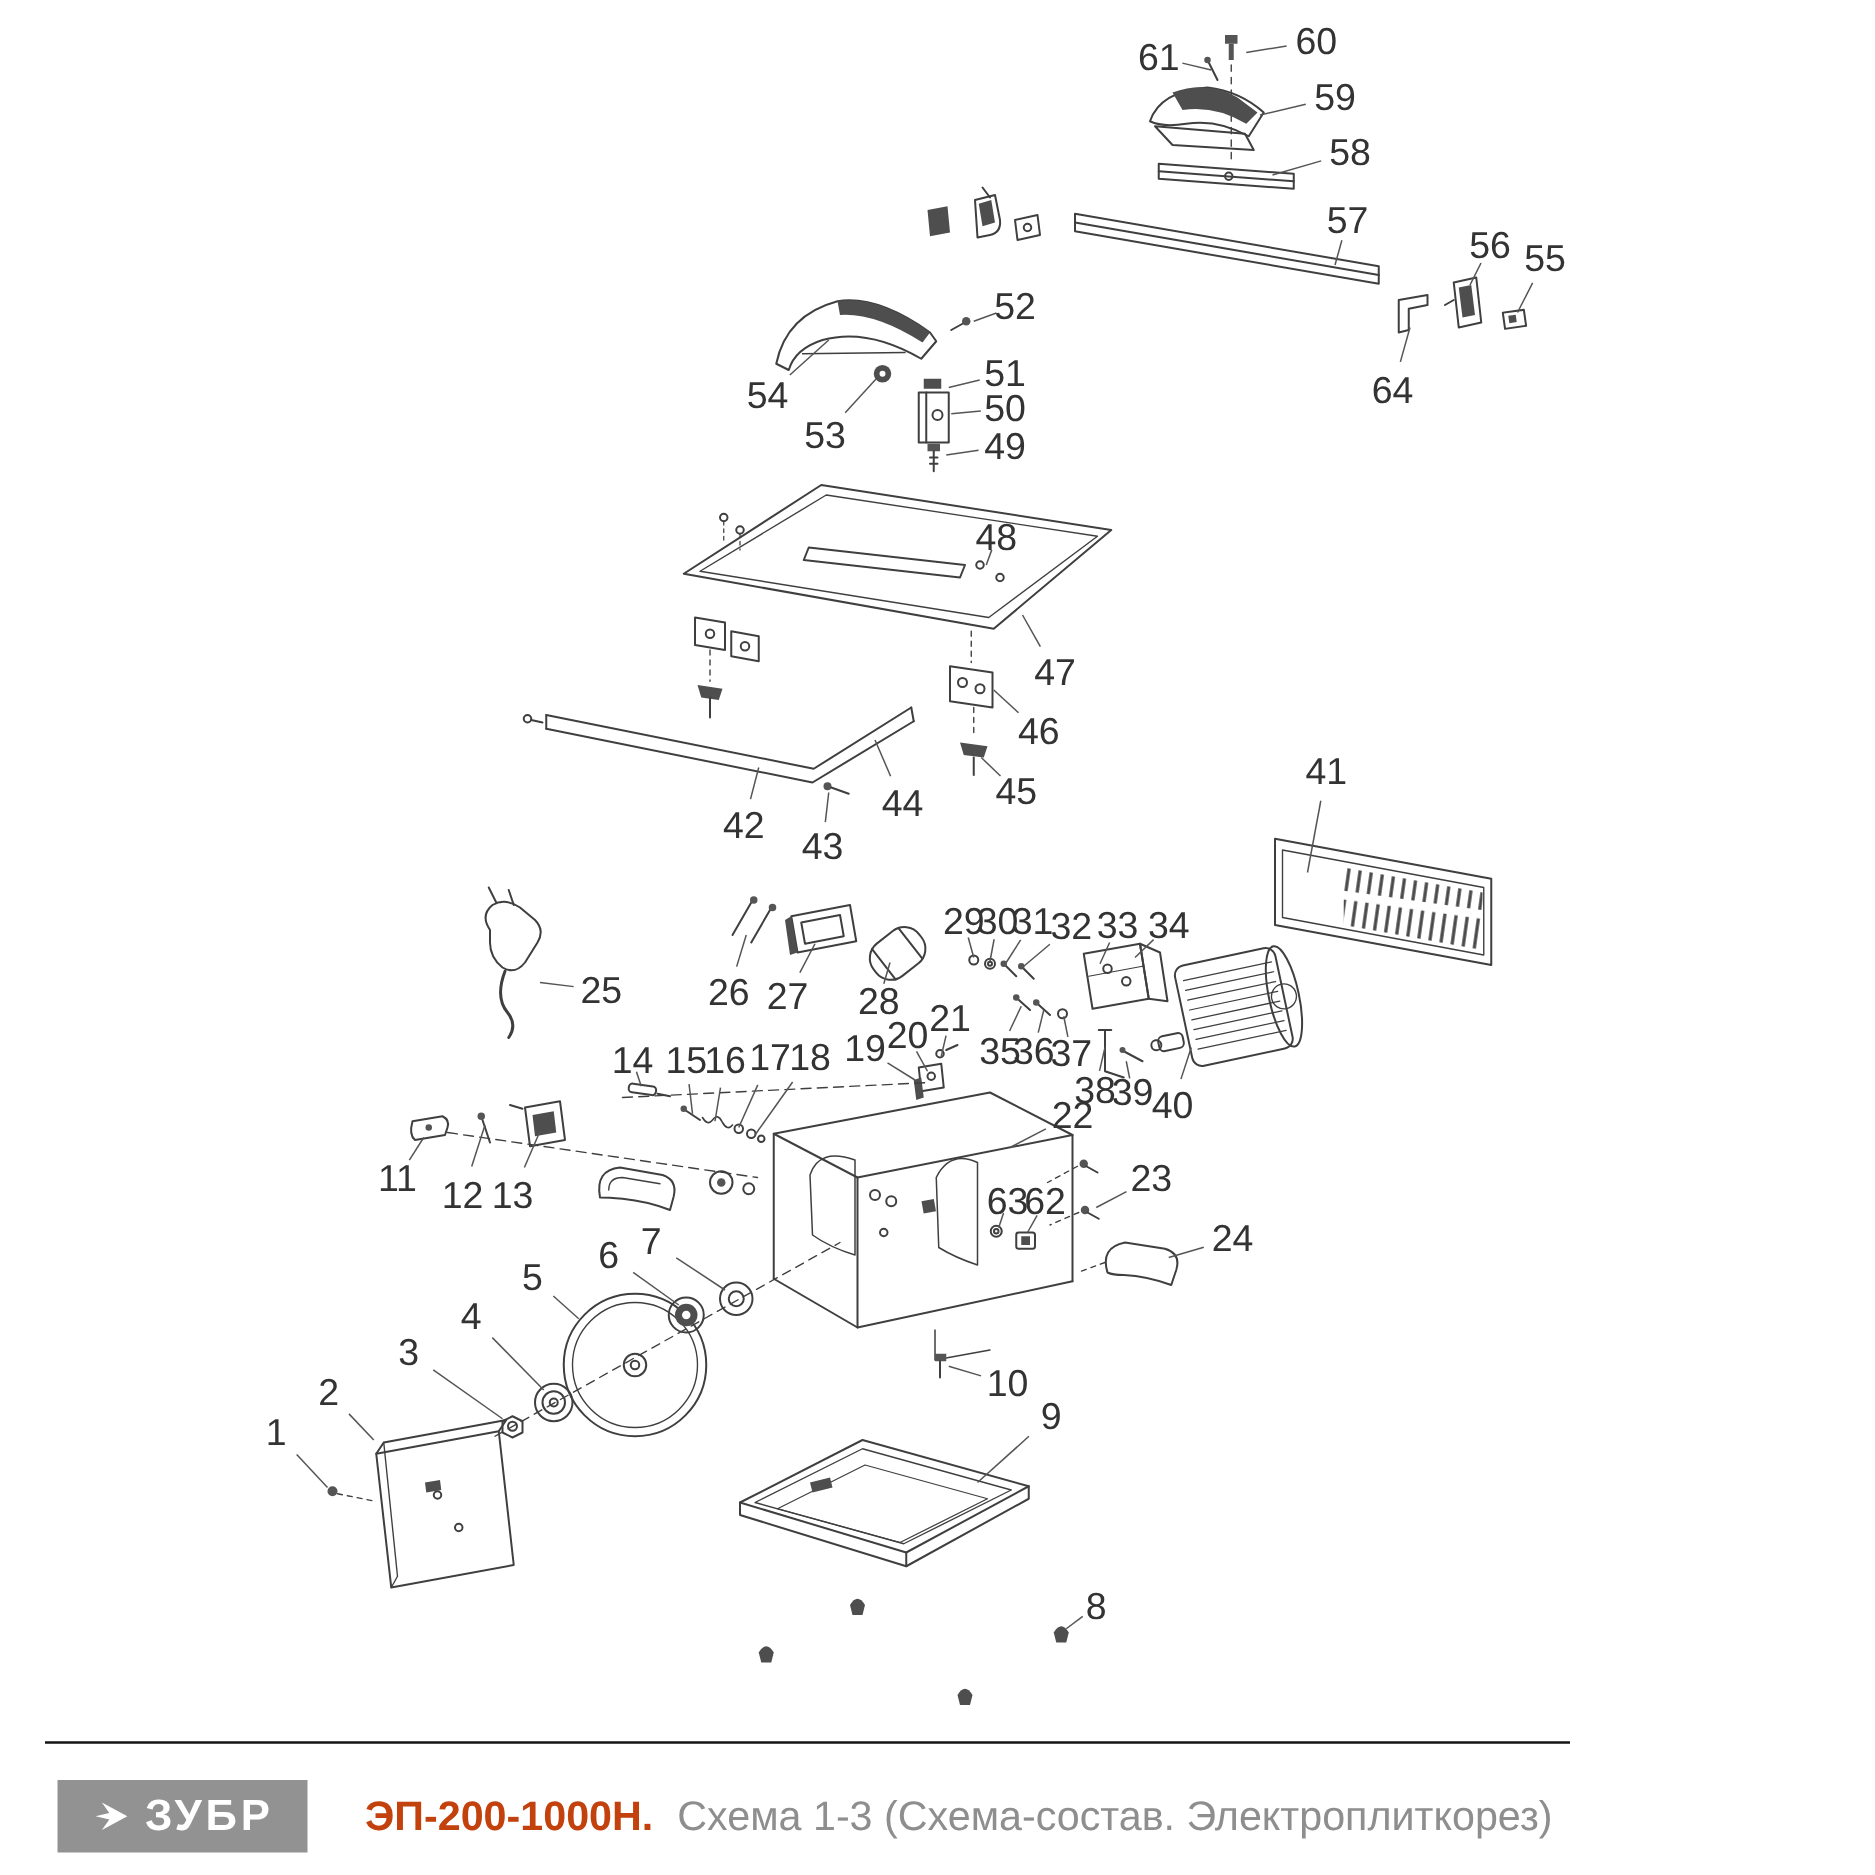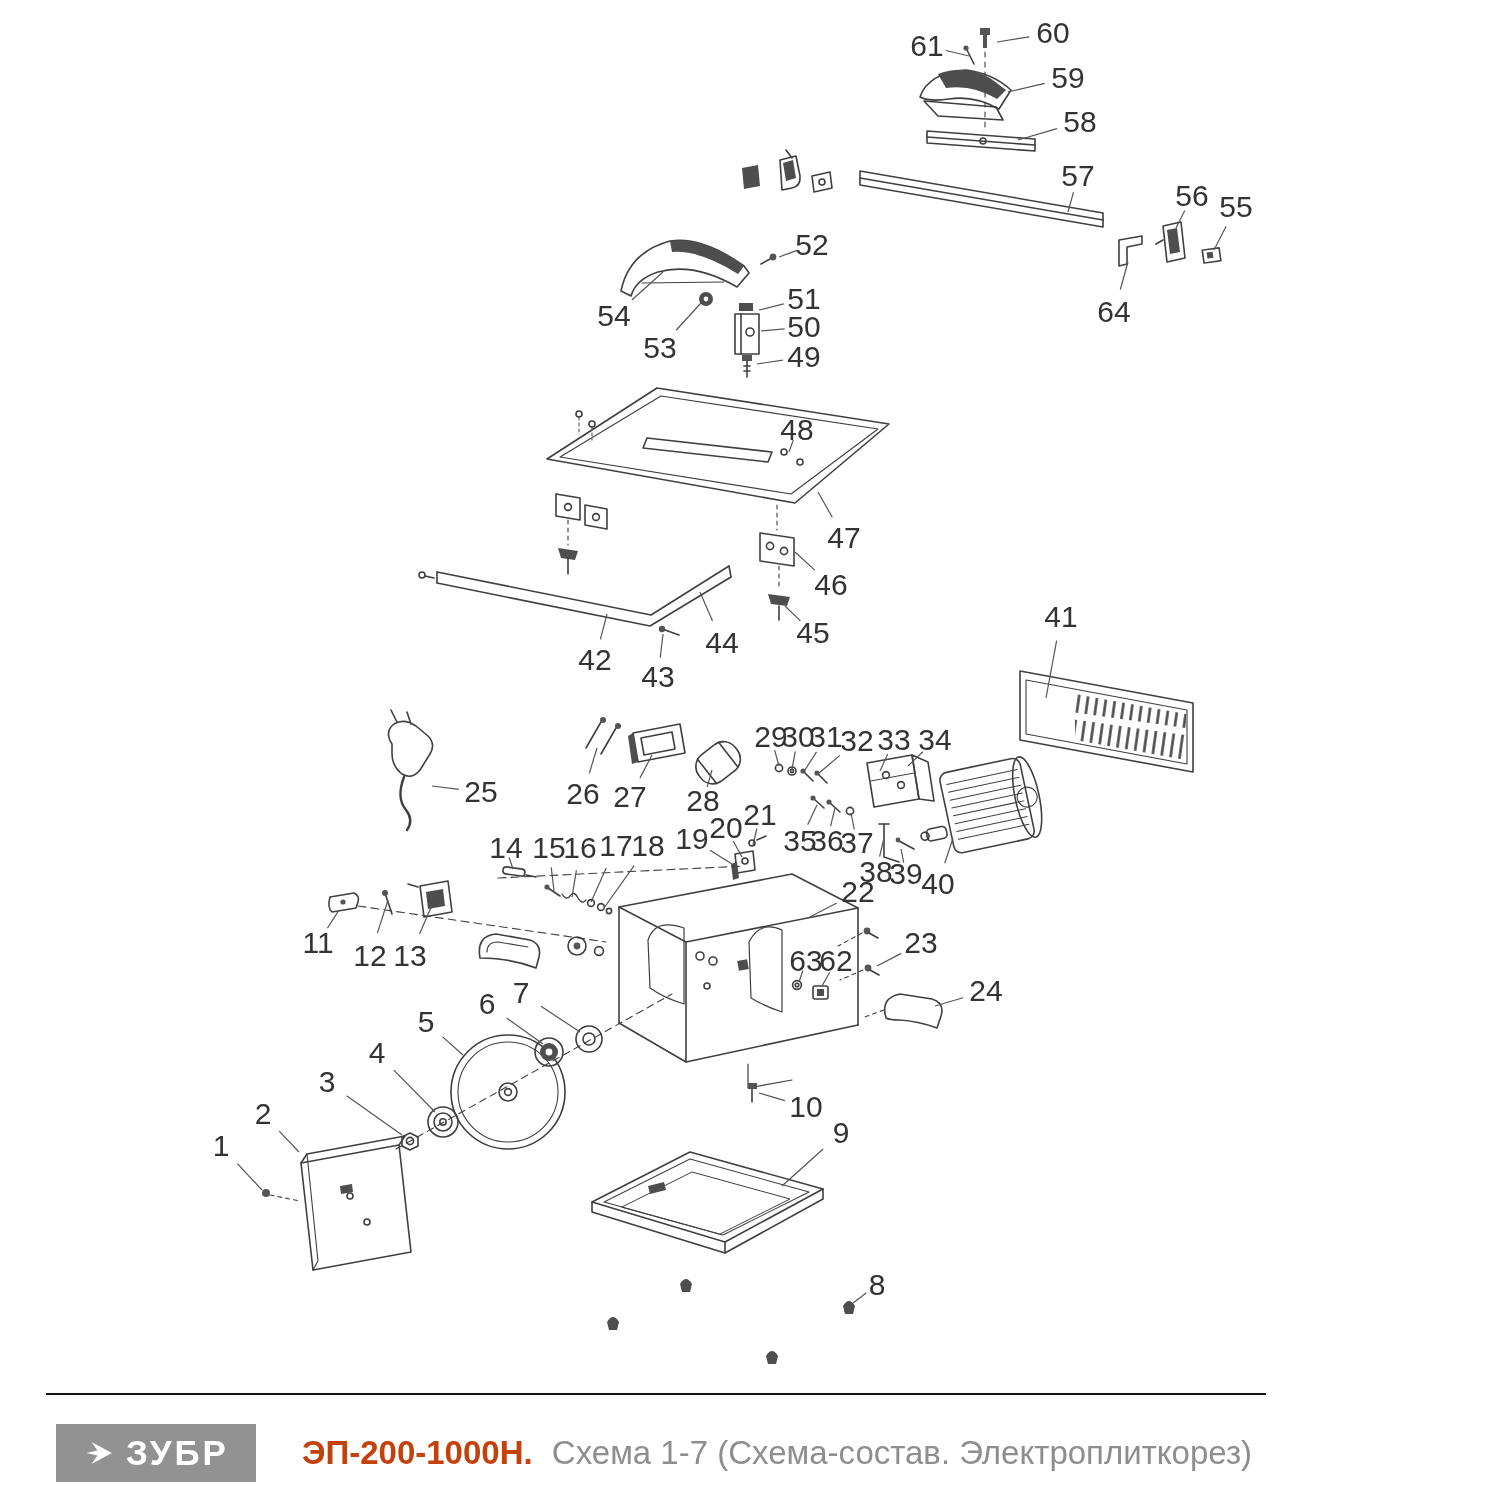--- a/index.html
+++ b/index.html
@@ -7,21 +7,21 @@
     width: 1500px; height: 1500px;
     background: #ffffff;
     position: relative;
     font-family: "Liberation Sans", sans-serif;
     overflow: hidden;
   }
   #diagram-svg {
     position: absolute; left: 0; top: 0;
     width: 1500px; height: 1500px;
   }
-  .footer { position: absolute; left: 16px; top: 1393px; width: 1280px; }
+  .footer { position: absolute; left: 6px; top: 1393px; width: 1280px; }
   .rule { margin: 0 30px; height: 2px; background: #141414; }
   .footer-row { display: flex; align-items: center; gap: 46px; padding: 29px 0 0 40px; }
   .logo {
     width: 200px; height: 58px; background: #929292;
     display: flex; align-items: center; justify-content: center; gap: 9px;
     flex: 0 0 auto;
   }
   .logo-glyph { width: 34px; height: 34px; }
   .logo-text { color: #ffffff; font-weight: bold; font-size: 35px; letter-spacing: 3px; }
   .caption { font-size: 33px; white-space: nowrap; }
@@ -511,16 +511,16 @@
   <div class="rule"></div>
   <div class="footer-row">
     <div class="logo">
       <svg class="logo-glyph" viewBox="0 0 40 40">
         <path d="M34 20 L10 7 L17 17 L4 20 L17 23 L10 33 Z" fill="#ffffff"></path>
       </svg>
       <span class="logo-text">ЗУБР</span>
     </div>
     <div class="caption">
       <span class="model">ЭП-200-1000Н.</span>
-      <span class="scheme">Схема 1-7 (Схема-состав. Электроплиткорез)</span>
+      <span class="scheme">Схема 1-3 (Схема-состав. Электроплиткорез)</span>
     </div>
   </div>
 </div>
 
 </body></html>

